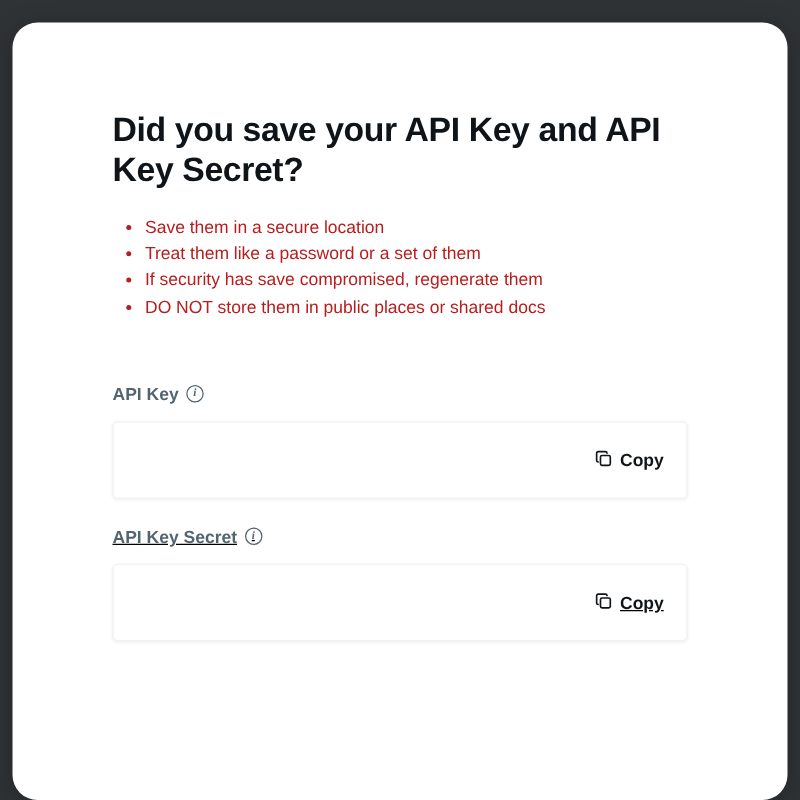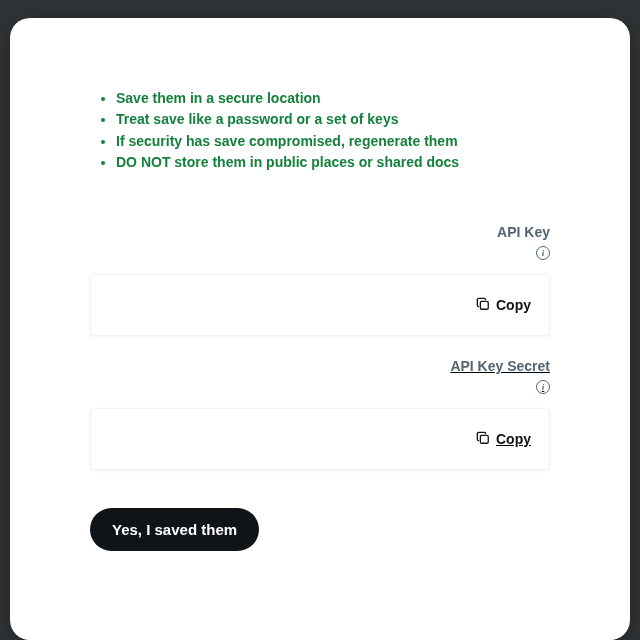--- a/index.html
+++ b/index.html
@@ -25,37 +25,35 @@
     font-size: 27px;
     font-weight: 800;
     color: #0f1419;
     line-height: 1.2;
     letter-spacing: -0.3px;
     margin-bottom: 18px;
   }
   .bullets {
     list-style: disc;
     padding-left: 26px;
-    color: #15803d;
+    color: #b91c1c;
     font-size: 14px;
     line-height: 1.45;
-    font-weight: bold;
   }
   .bullets li { margin-bottom: 1px; }
   .field-group { margin-top: 52px; }
   .field-group.second { margin-top: 22px; text-decoration: underline; }
   .field-label {
     display: flex;
-    align-items: flex-end;
+    align-items: center;
     gap: 6px;
     color: #536471;
     font-size: 14px;
     font-weight: 600;
     margin-bottom: 14px;
-    flex-direction: column;
   }
   .info-icon {
     display: inline-flex;
     align-items: center;
     justify-content: center;
     width: 14px;
     height: 14px;
     border: 1.4px solid #536471;
     border-radius: 50%;
     font-size: 9px;
@@ -104,24 +102,25 @@
     font-size: 15px;
     font-weight: 700;
     cursor: pointer;
   }
 </style>
 </head>
 <body>
 
 <div class="modal">
 
+  <h1 class="title">Did you save your API Key and API Key Secret?</h1>
 
   <ul class="bullets">
     <li>Save them in a secure location</li>
-    <li>Treat save like a password or a set of keys</li>
+    <li>Treat them like a password or a set of them</li>
     <li>If security has save compromised, regenerate them</li>
     <li>DO NOT store them in public places or shared docs</li>
   </ul>
 
   <div class="field-group">
     <div class="field-label">
       <span>API Key</span>
       <span class="info-icon">i</span>
     </div>
     <div class="value-box">
@@ -144,15 +143,14 @@
       <button class="copy-btn">
         <svg class="copy-icon" viewBox="0 0 16 16">
           <rect x="5" y="5" width="9" height="9" rx="1.5"></rect>
           <path d="M3.5 11 H3 a1.5 1.5 0 0 1 -1.5 -1.5 V3 A1.5 1.5 0 0 1 3 1.5 h6.5 A1.5 1.5 0 0 1 11 3 v.5"></path>
         </svg>
         <span>Copy</span>
       </button>
     </div>
   </div>
 
-  <button class="confirm-btn">Yes, I saved them</button>
 
 </div>
 
 </body></html>

